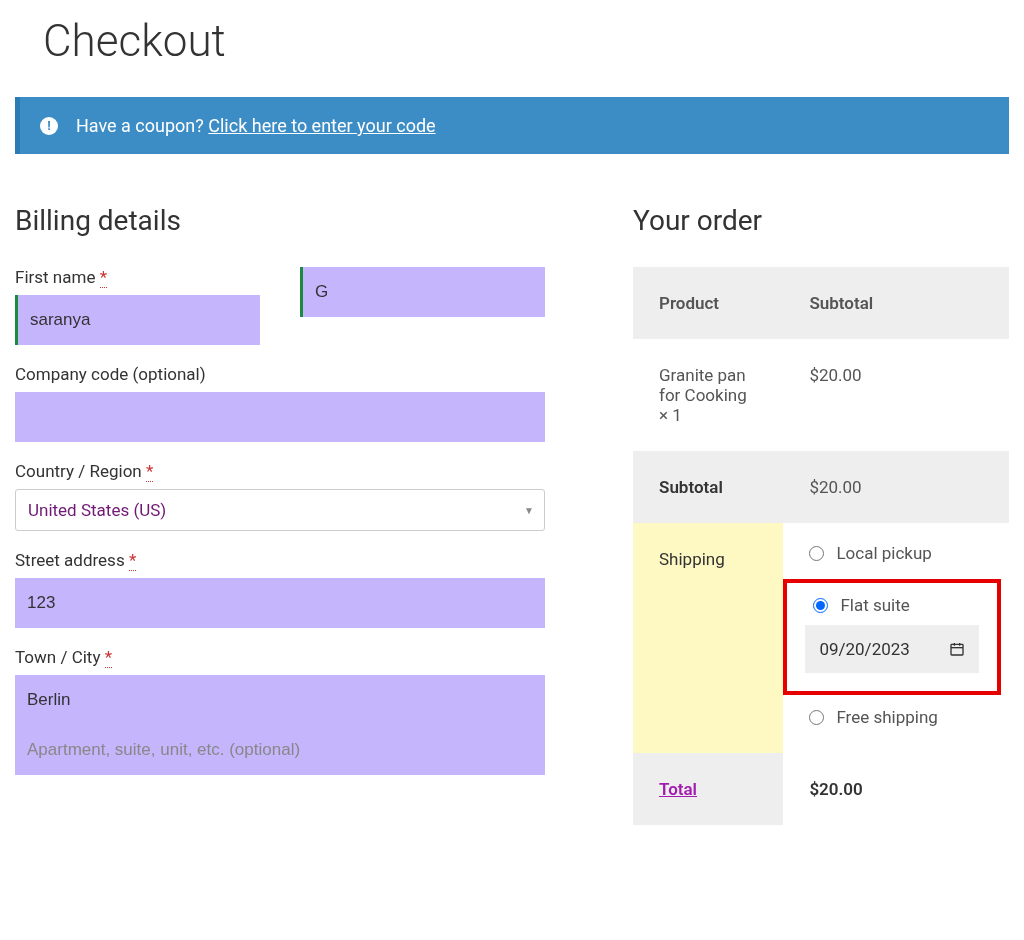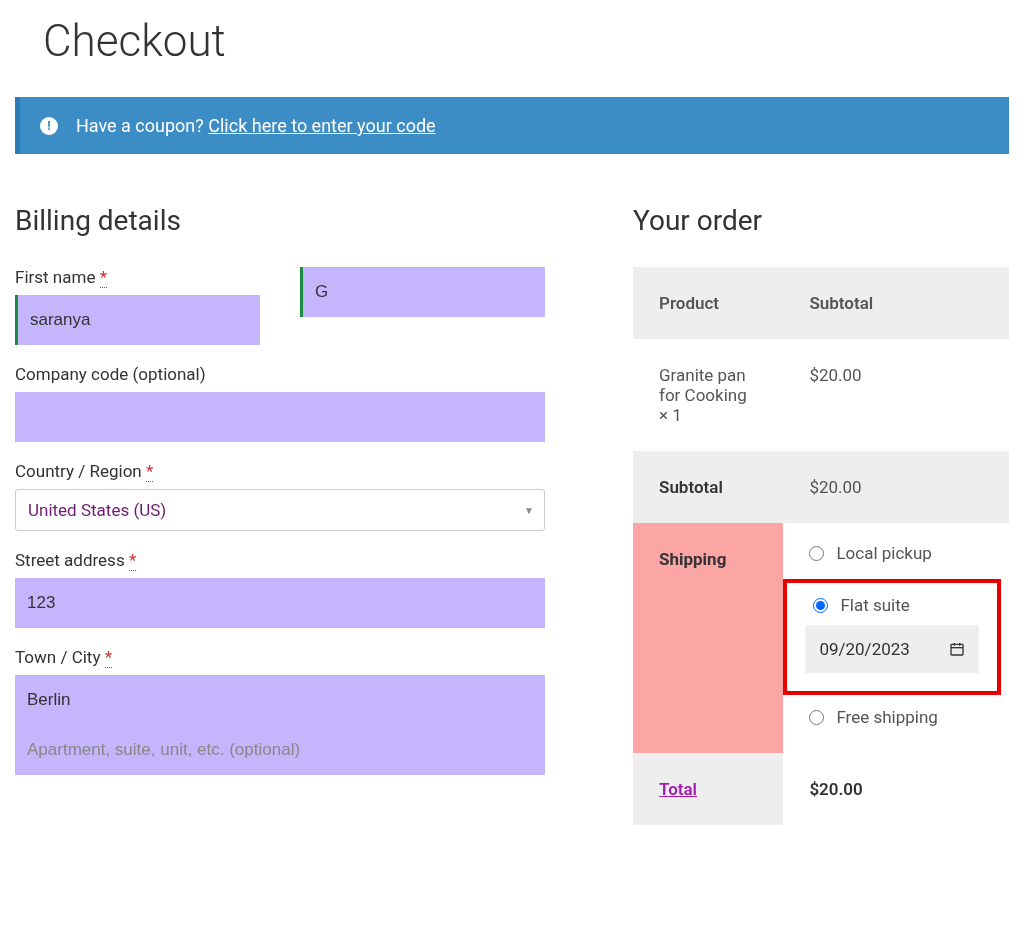--- a/index.html
+++ b/index.html
@@ -152,22 +152,22 @@
       color: #333;
     }
     .order-table .subtotal-row {
       background: #eeeeee;
     }
     .order-table .subtotal-row .cell.label {
       font-weight: 600;
       color: #333;
     }
     .order-table .shipping-row .cell.label {
-      background: #fca5a5;
-      font-weight: 700;
+      background: #fef9c3;
+      font-weight: 400;
       color: #333;
     }
     .order-table .total-row .cell.label {
       background: #eeeeee;
       font-weight: 600;
       color: #a21caf;
       text-decoration: underline;
     }
     .order-table .total-row .cell.value {
       font-weight: 600;

